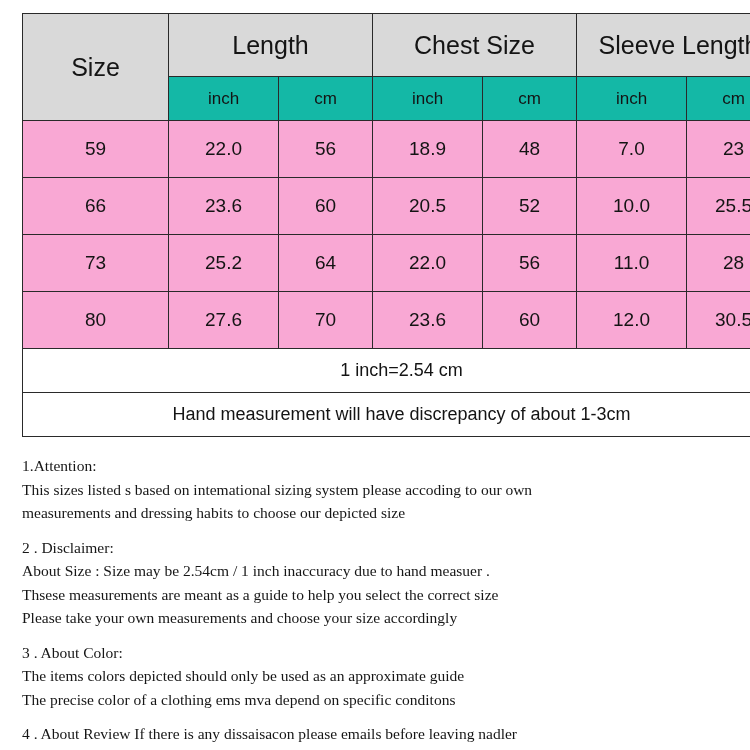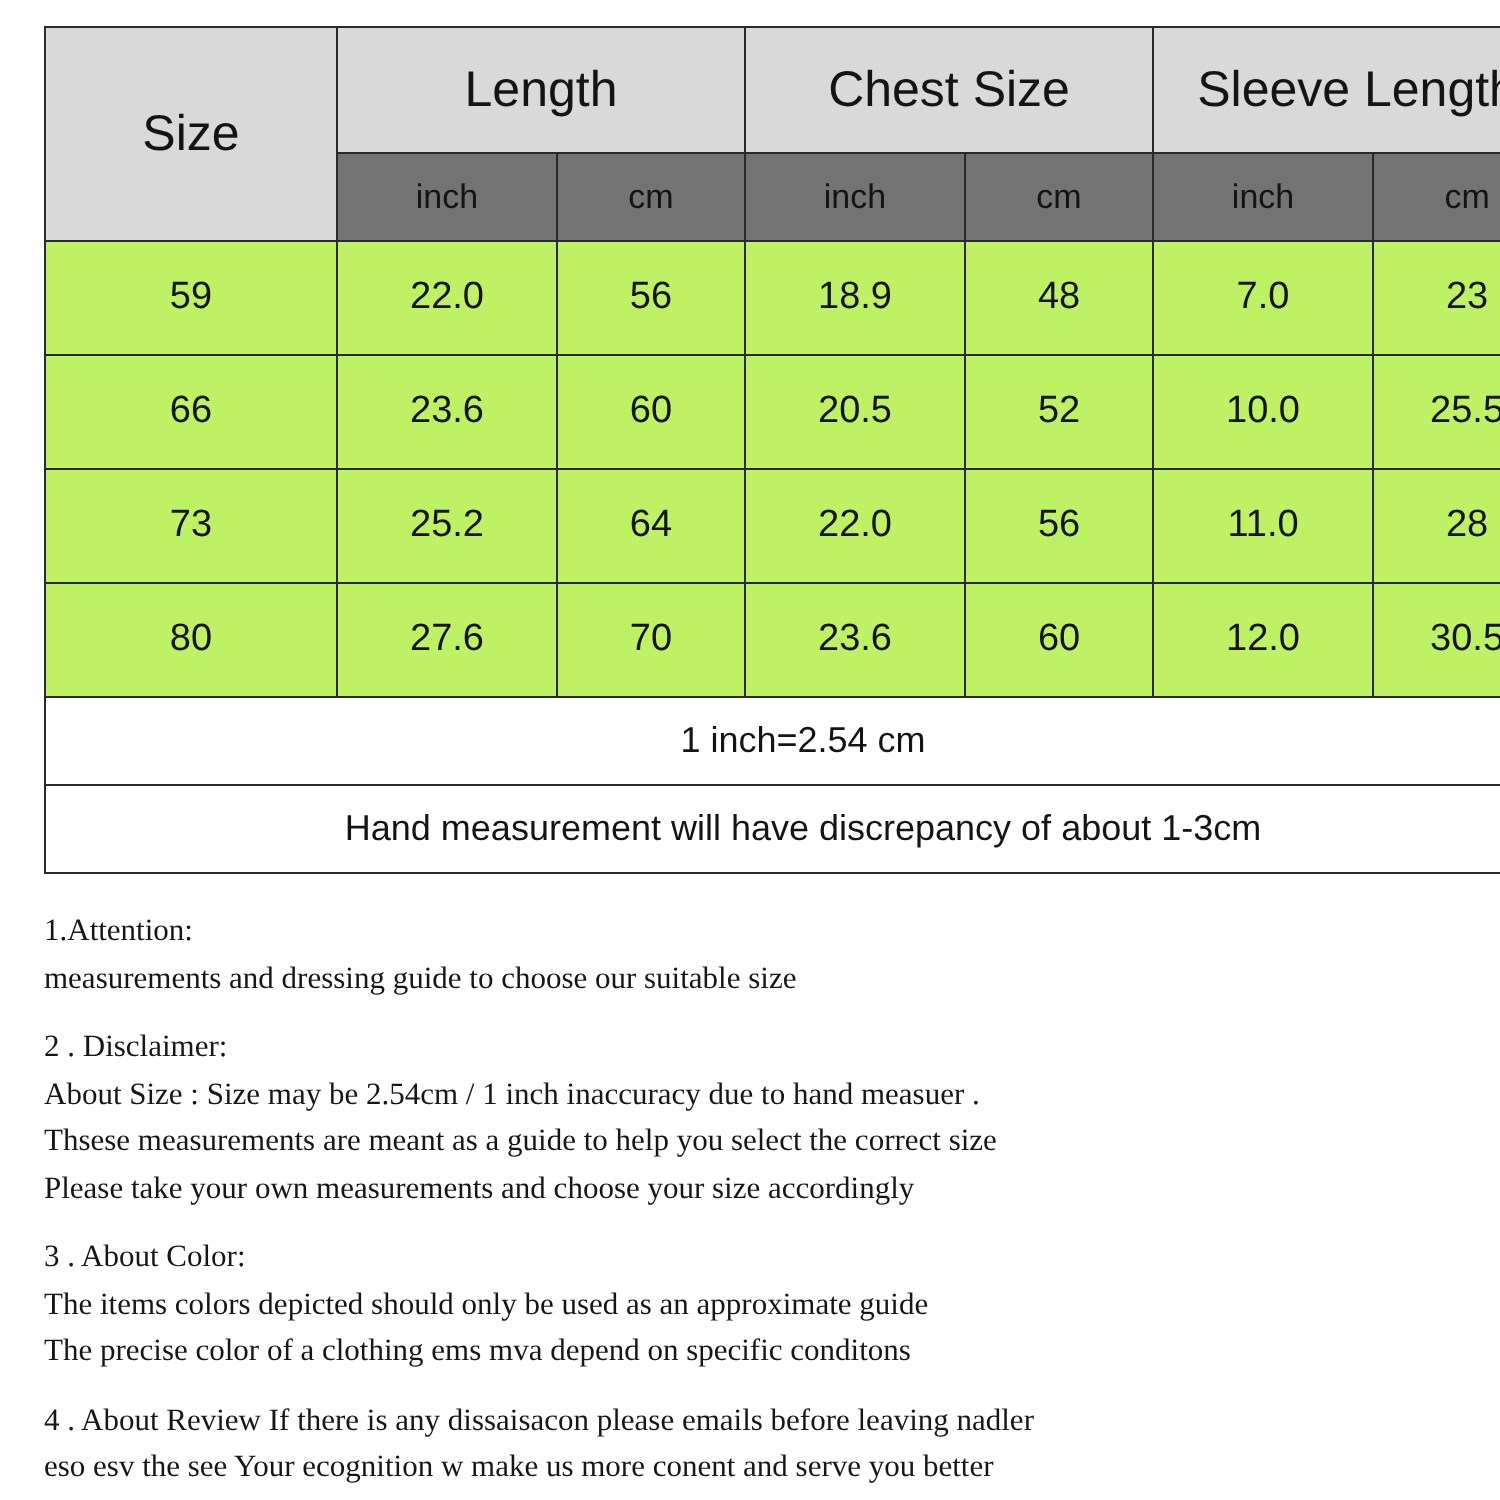--- a/index.html
+++ b/index.html
@@ -33,28 +33,28 @@
     vertical-align: middle;
     font-weight: normal;
     color: #141414;
   }
   .hdr-main th {
     background: #d9d9d9;
     height: 60px;
     font-size: 25px;
   }
   .hdr-sub th {
-    background: #737373;
+    background: #14b8a6;
     height: 41px;
     font-size: 17px;
   }
   tbody tr td {
     height: 54px;
     font-size: 19px;
-    background: #bef264;
+    background: #f9a8d4;
   }
   tbody tr td.size-col {
     font-size: 19px;
   }
   tr.note-row td {
     height: 41px;
     font-size: 18px;
     background: #ffffff;
   }
   .col-size   { width: 146px; }
@@ -146,21 +146,22 @@
         <td colspan="7">1 inch=2.54 cm</td>
       </tr>
       <tr class="note-row">
         <td colspan="7">Hand measurement will have discrepancy of about 1-3cm</td>
       </tr>
     </tbody>
   </table>
 
   <div class="notes">
     <p>1.Attention:</p>
-    <p>measurements and dressing guide to choose our suitable size</p>
+    <p>This sizes listed s based on intemational sizing system please accoding to our own</p>
+    <p>measurements and dressing habits to choose our depicted size</p>
     <div class="gap"></div>
     <p>2 . Disclaimer:</p>
     <p>About Size : Size may be 2.54cm / 1 inch inaccuracy due to hand measuer .</p>
     <p>Thsese  measurements are meant as a guide to help you select the correct size</p>
     <p>Please take your own measurements and choose your size accordingly</p>
     <div class="gap"></div>
     <p>3 . About Color:</p>
     <p>The items colors depicted should only be used as an approximate guide</p>
     <p>The precise color of a clothing ems mva depend on specific conditons</p>
     <div class="gap"></div>

